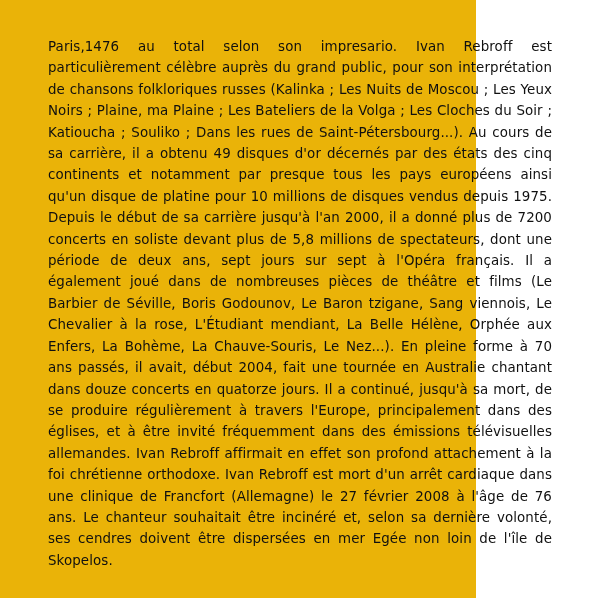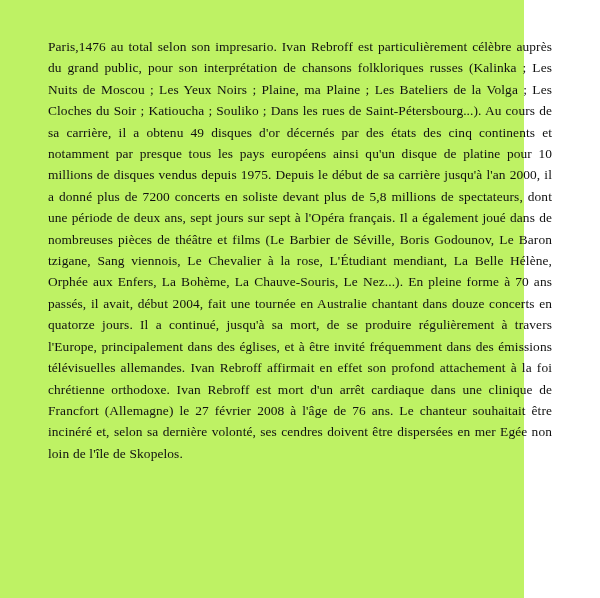--- a/index.html
+++ b/index.html
@@ -9,24 +9,23 @@
   body {
     width: 600px;
     height: 598px;
     background: #ffffff;
     font-family: "DejaVu Sans", sans-serif;
     color: #000000;
     overflow: hidden;
   }
   .page {
     position: relative;
-    width: 524px;
+    width: 476px;
     height: 598px;
-    background: #bef264;
-    font-family: Liberation Serif, serif;
+    background: #eab308;
   }
   .text-block {
     position: absolute;
     left: 48px;
     top: 36px;
     width: 504px;
     text-align: justify;
     text-justify: inter-word;
     font-size: 13.4px;
     line-height: 21.4px;

